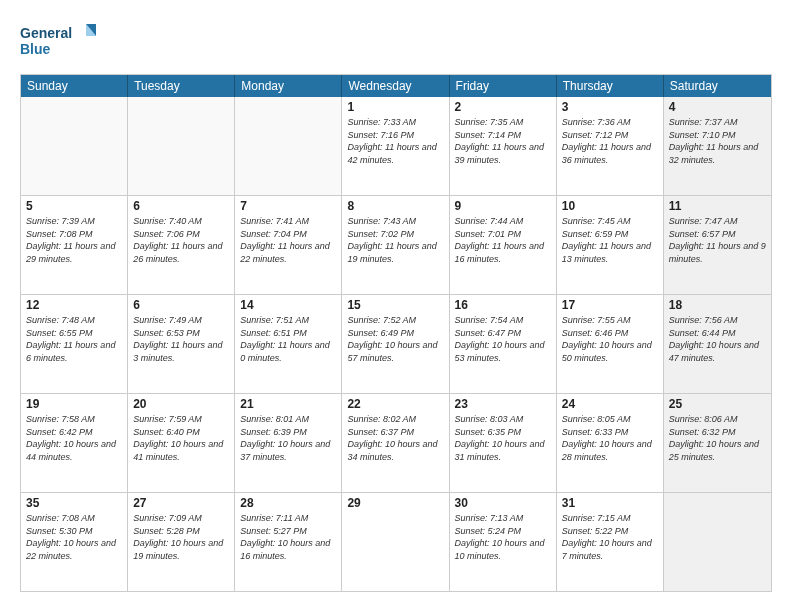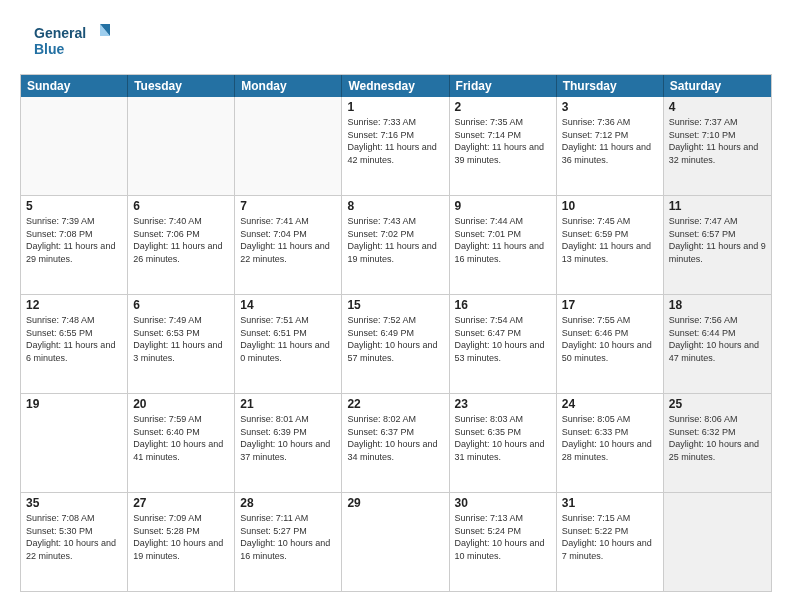--- a/index.html
+++ b/index.html
@@ -15,21 +15,20 @@
       height: 612px;
       padding: 20px;
       display: flex;
       flex-direction: column;
     }
     .header {
       display: flex;
       justify-content: space-between;
       align-items: center;
       margin-bottom: 12px;
-      margin-left: 14px;
     }
     .logo {
       display: flex;
       align-items: center;
     }
     .title-block {
       text-align: right;
     }
     .month-title {
       font-size: 32px;
@@ -47,21 +46,21 @@
       border: 1px solid #ccc;
     }
     .cal-header {
       display: grid;
       grid-template-columns: repeat(7, 1fr);
       background: #2471a3;
     }
     .cal-header-cell {
       color: #fff;
       font-size: 12px;
-      font-weight: bold;
+      font-weight: normal;
       padding: 4px 6px;
       border-right: 1px solid #1a5276;
       text-align: left;
     }
     .cal-header-cell:last-child { border-right: none; }
     .cal-body {
       flex: 1;
       display: flex;
       flex-direction: column;
     }
@@ -86,20 +85,21 @@
     .day-num {
       font-size: 12px;
       font-weight: bold;
       color: #222;
       margin-bottom: 2px;
     }
     .cell-info {
       font-size: 9px;
       line-height: 1.4;
       color: #333;
+      font-style: italic;
     }
   </style>
 </head>
 <body>
 
 <div class="page">
   <div class="header">
     <div class="logo">
   <svg width="80" height="42" viewBox="0 0 80 42">
     <text x="0" y="18" font-size="14" font-weight="bold" fill="#1a5276" font-family="Arial">General</text>
@@ -256,20 +256,24 @@
             <div class="day-num">18</div>
             <div class="cell-info">Sunrise: 7:56 AM
 Sunset: 6:44 PM
 Daylight: 10 hours
 and 47 minutes.</div>
           </div>
         </div>
         <div class="cal-row">
           <div class="cal-cell">
             <div class="day-num">19</div>
+            <div class="cell-info">Sunrise: 7:58 AM
+Sunset: 6:42 PM
+Daylight: 10 hours
+and 44 minutes.</div>
           </div>
           <div class="cal-cell">
             <div class="day-num">20</div>
             <div class="cell-info">Sunrise: 7:59 AM
 Sunset: 6:40 PM
 Daylight: 10 hours
 and 41 minutes.</div>
           </div>
           <div class="cal-cell">
             <div class="day-num">21</div>

